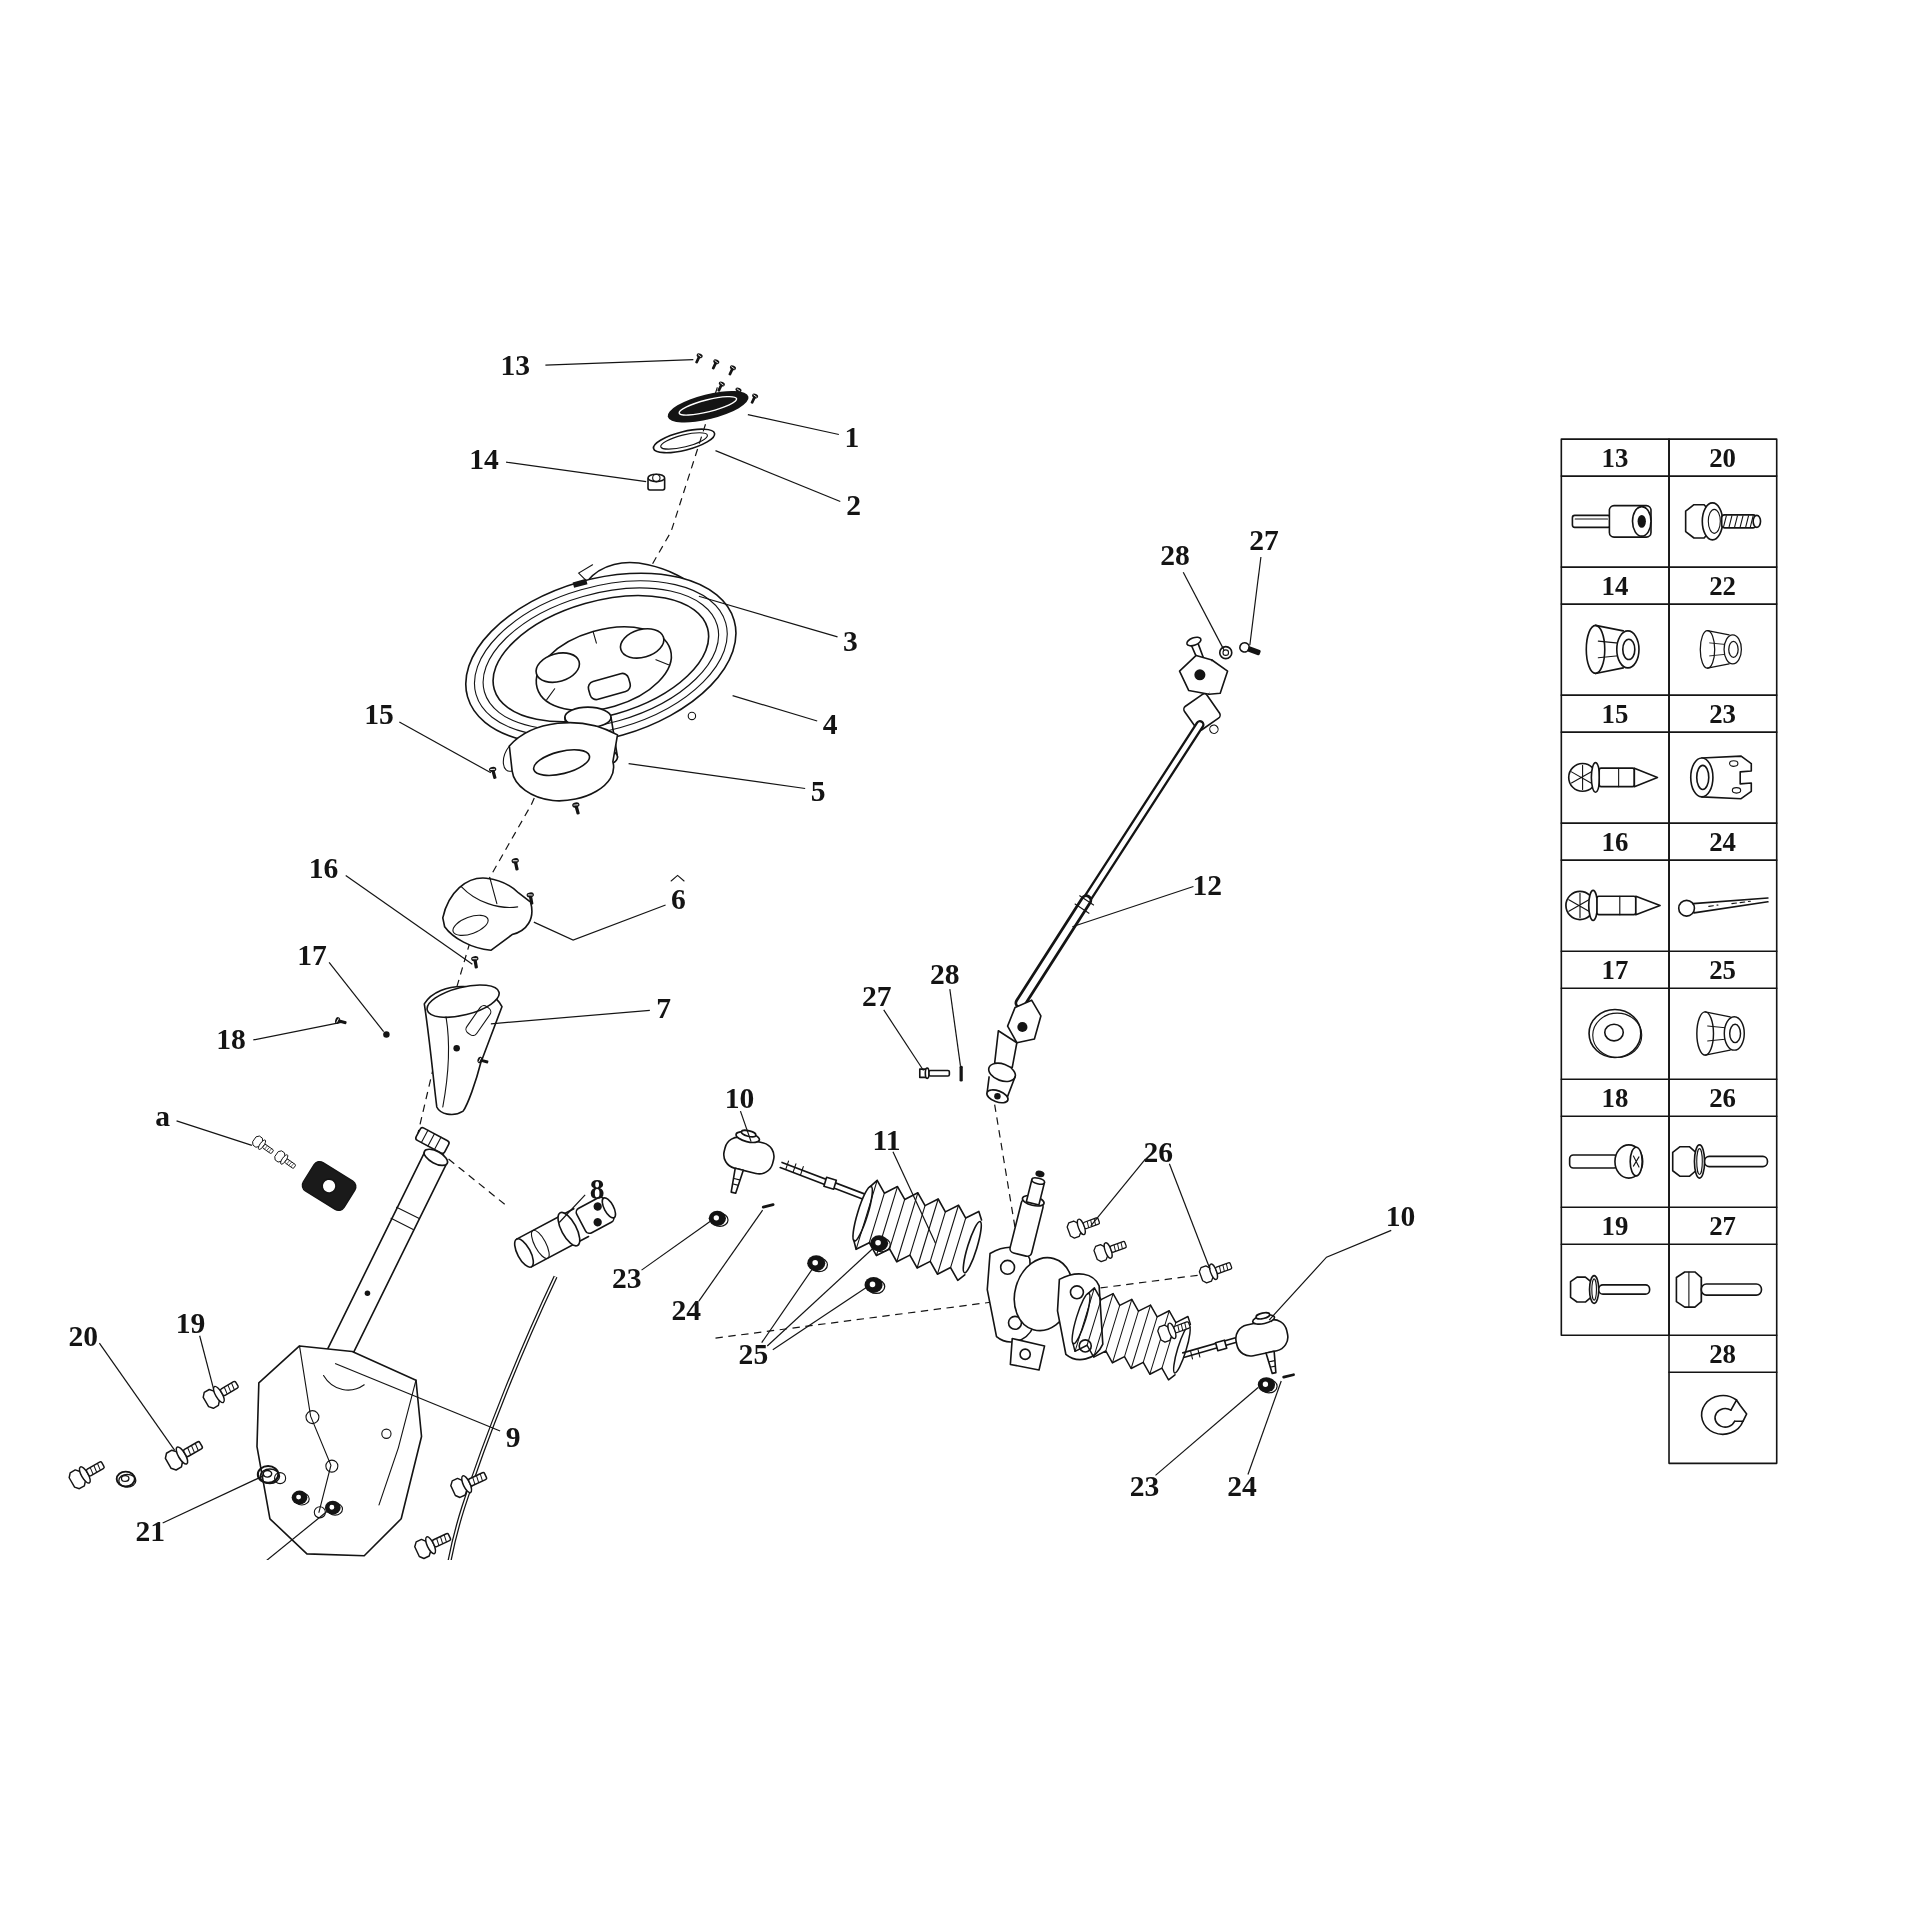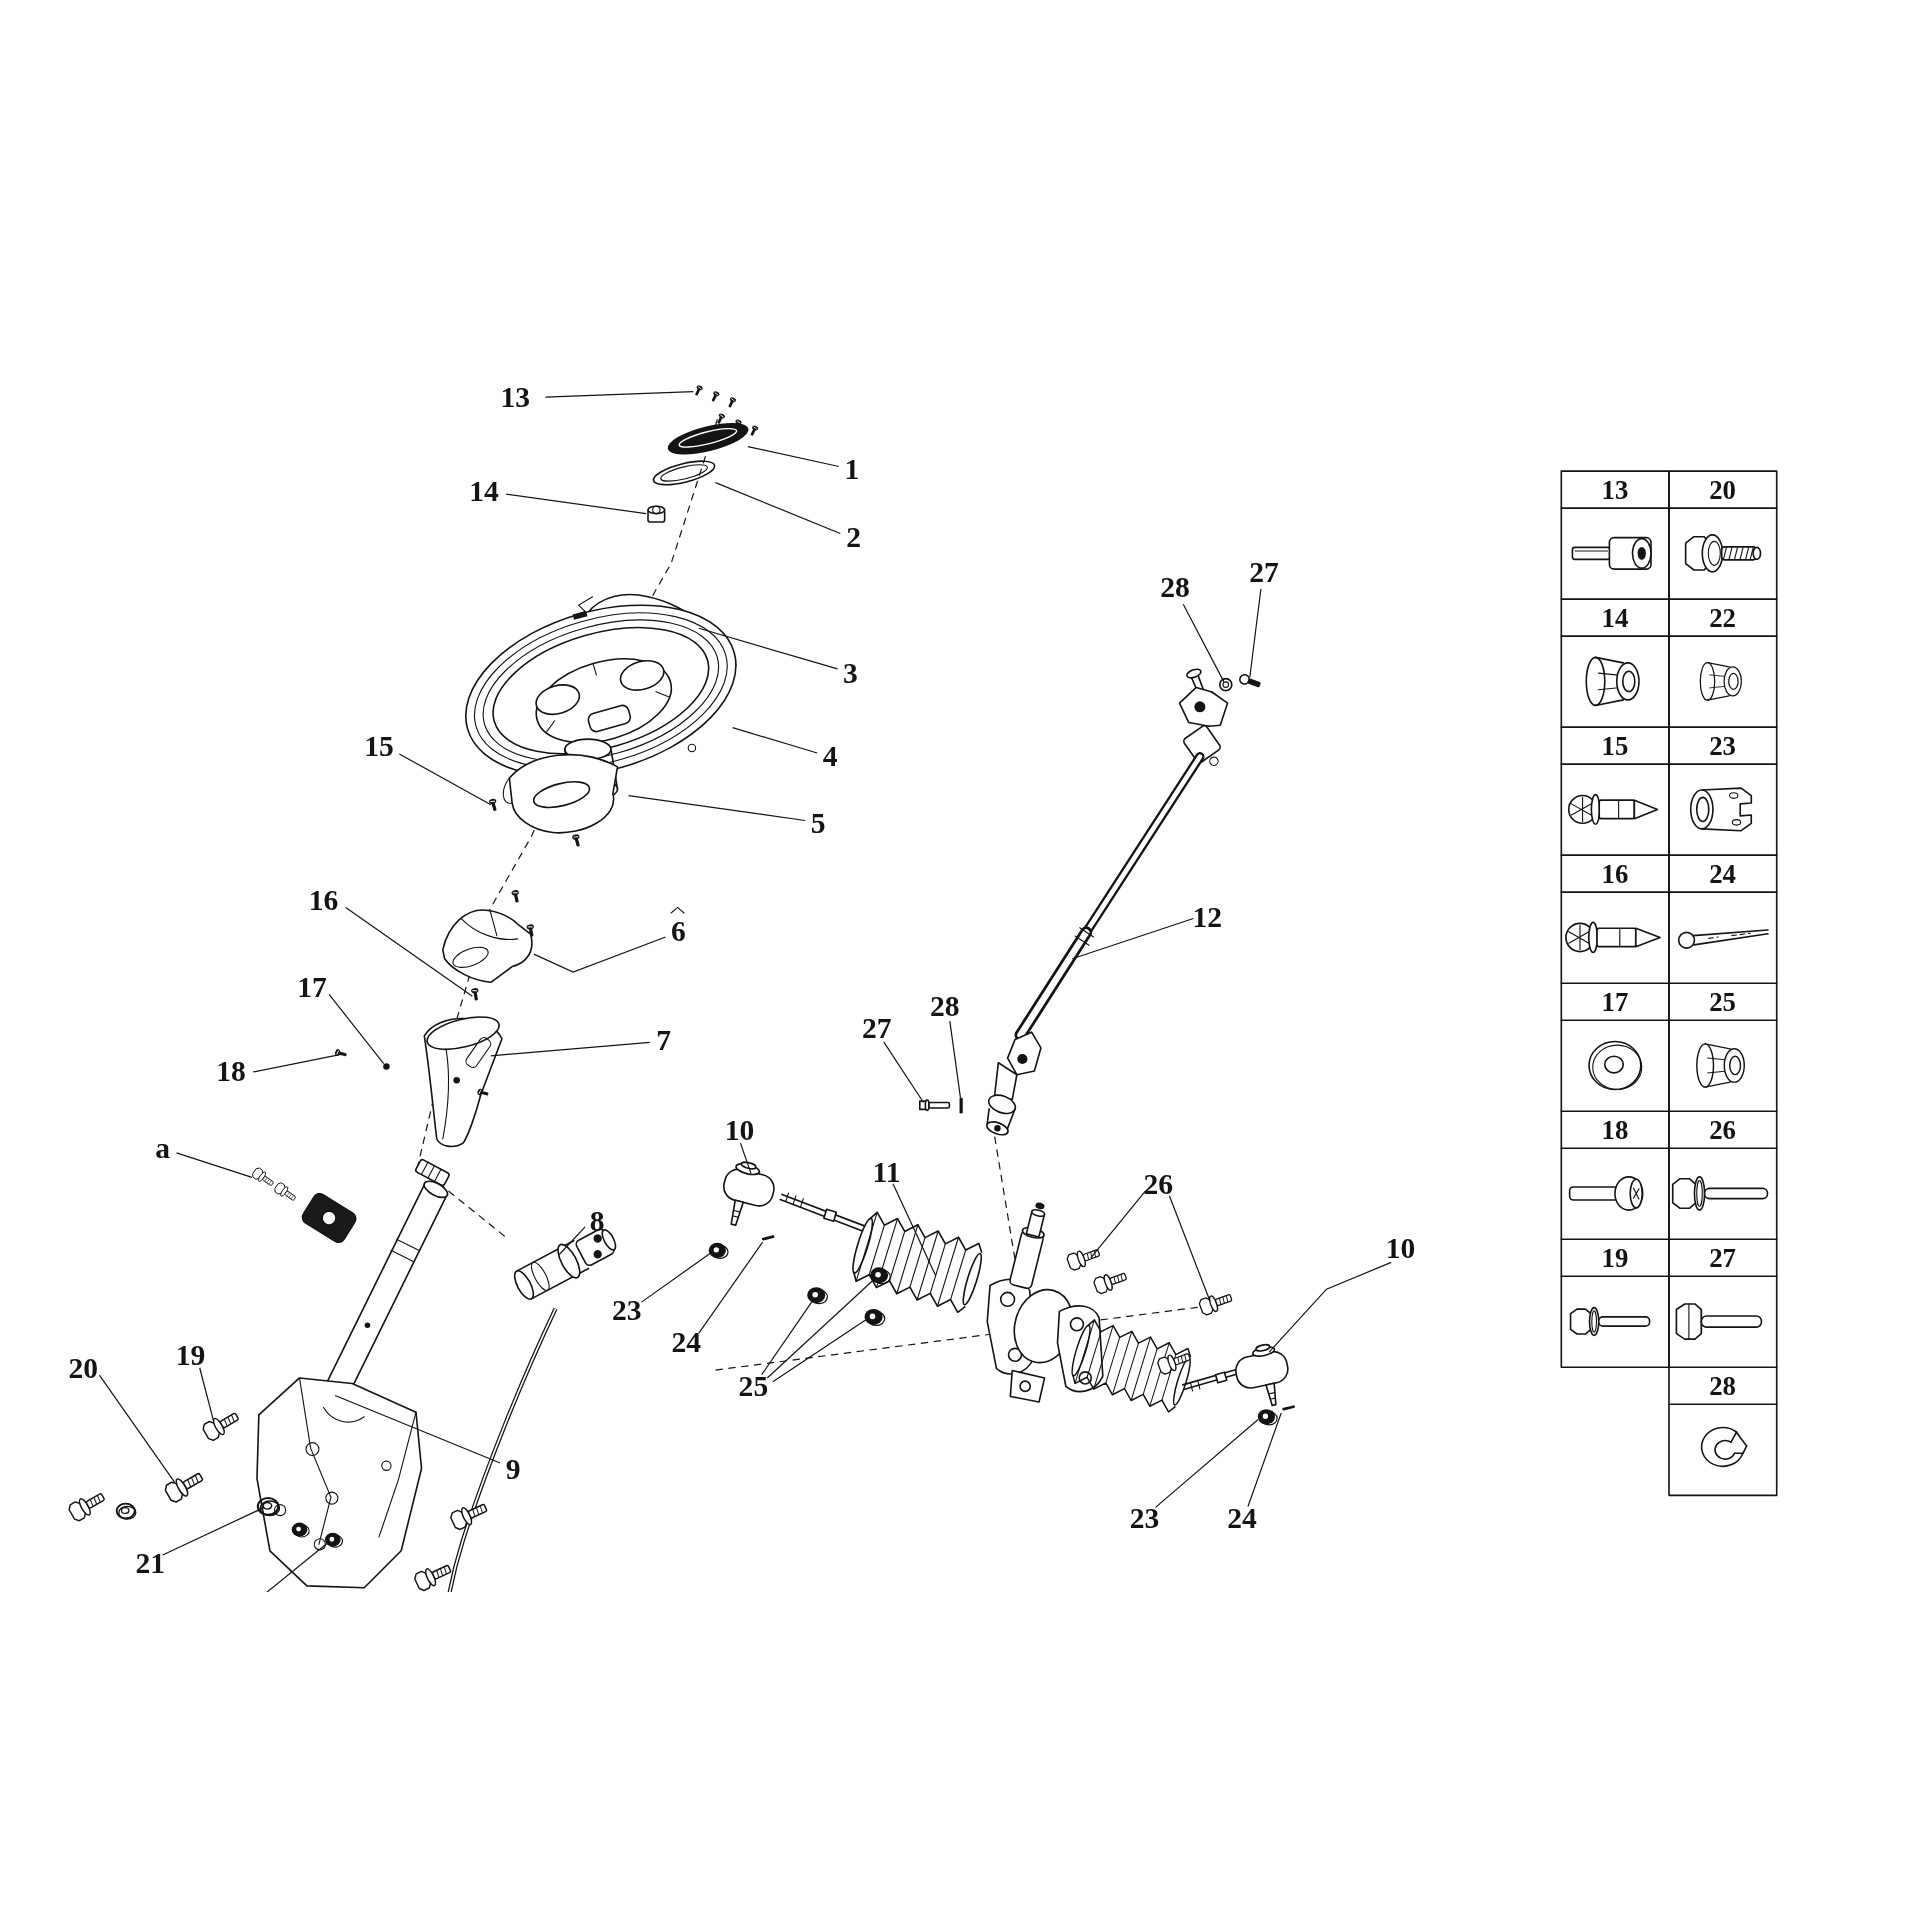--- a/index.html
+++ b/index.html
@@ -1,16 +1,16 @@
 <!DOCTYPE html>
 <html style="font-size:7.4px"><head>
 <meta charset="utf-8">
 <style>
   html,body{margin:0;padding:0;background:#ffffff;}
-  .stage{position:relative;width:1926px;height:1560px;background:#ffffff;overflow:hidden;margin-top:32px;}
+  .stage{position:relative;width:1926px;height:1560px;background:#ffffff;overflow:hidden;}
   svg{position:absolute;left:0;top:0;}
   svg text{font-family:"Liberation Serif","DejaVu Serif",serif;font-weight:700;fill:#141414;}
   .callout{font-size:64px;}
   .tnum{font-size:58px;}
   .s{stroke:#141414;fill:none;stroke-width:3.5;stroke-linecap:round;stroke-linejoin:round;}
   .sw{stroke:#141414;fill:#ffffff;stroke-width:3.5;stroke-linecap:round;stroke-linejoin:round;}
   .s2{stroke:#141414;fill:none;stroke-width:2.4;stroke-linecap:round;}
   .f{fill:#141414;stroke:none;}
   .lead{stroke:#141414;fill:none;stroke-width:2.6;}
   .dash{stroke:#141414;fill:none;stroke-width:2.6;stroke-dasharray:16 12;}

